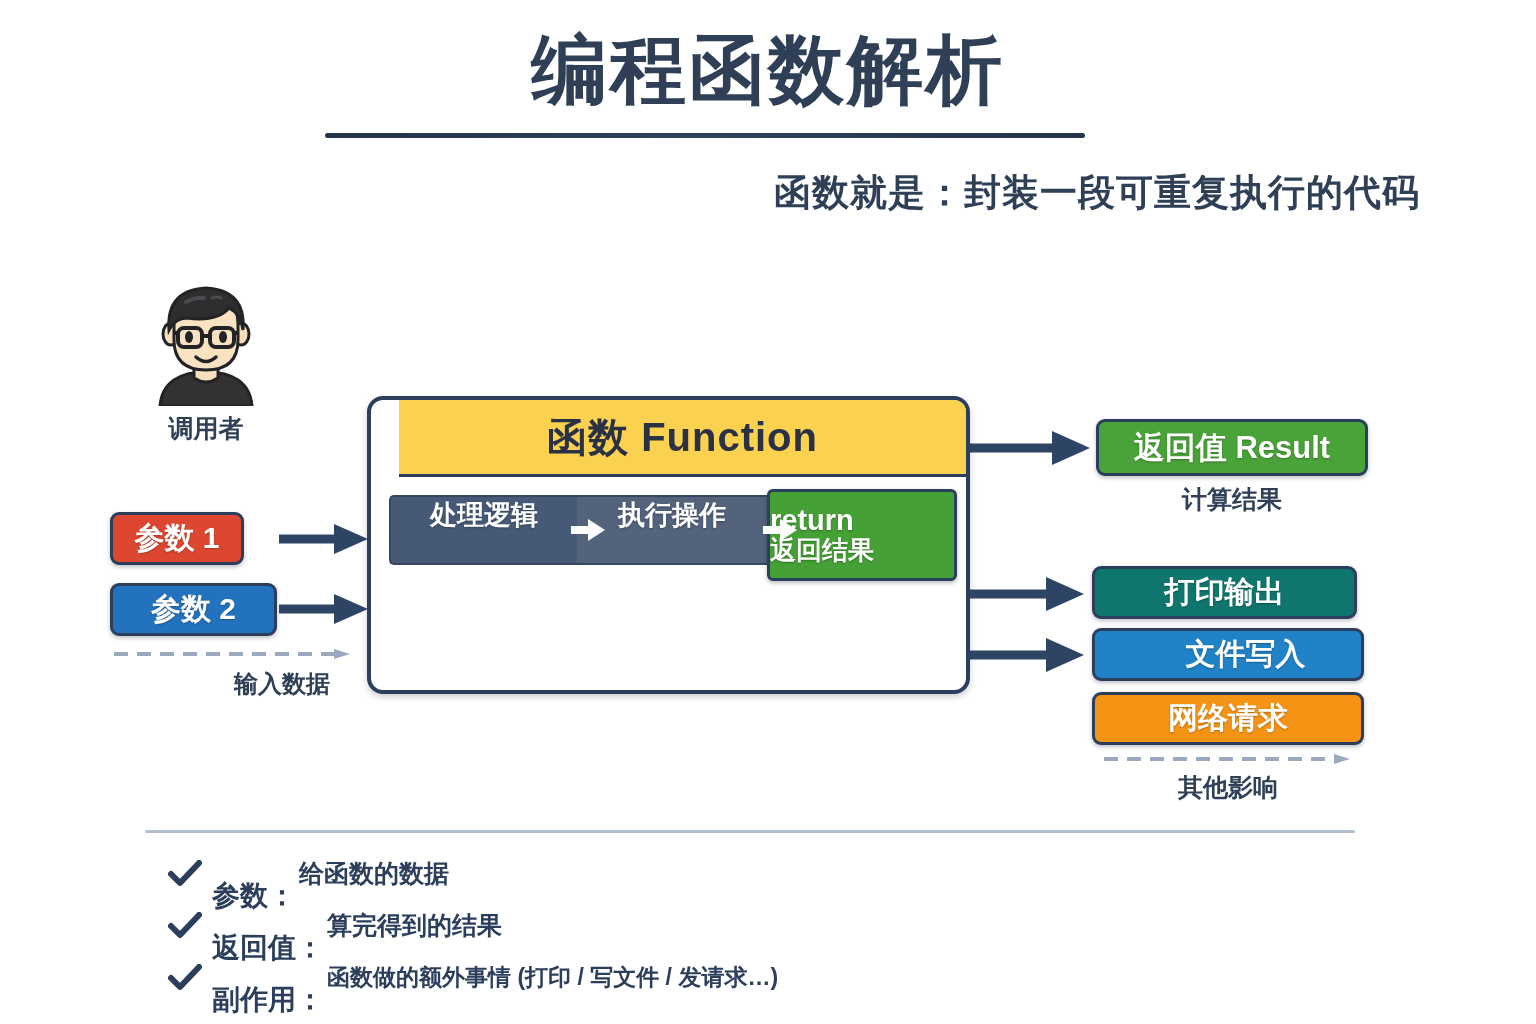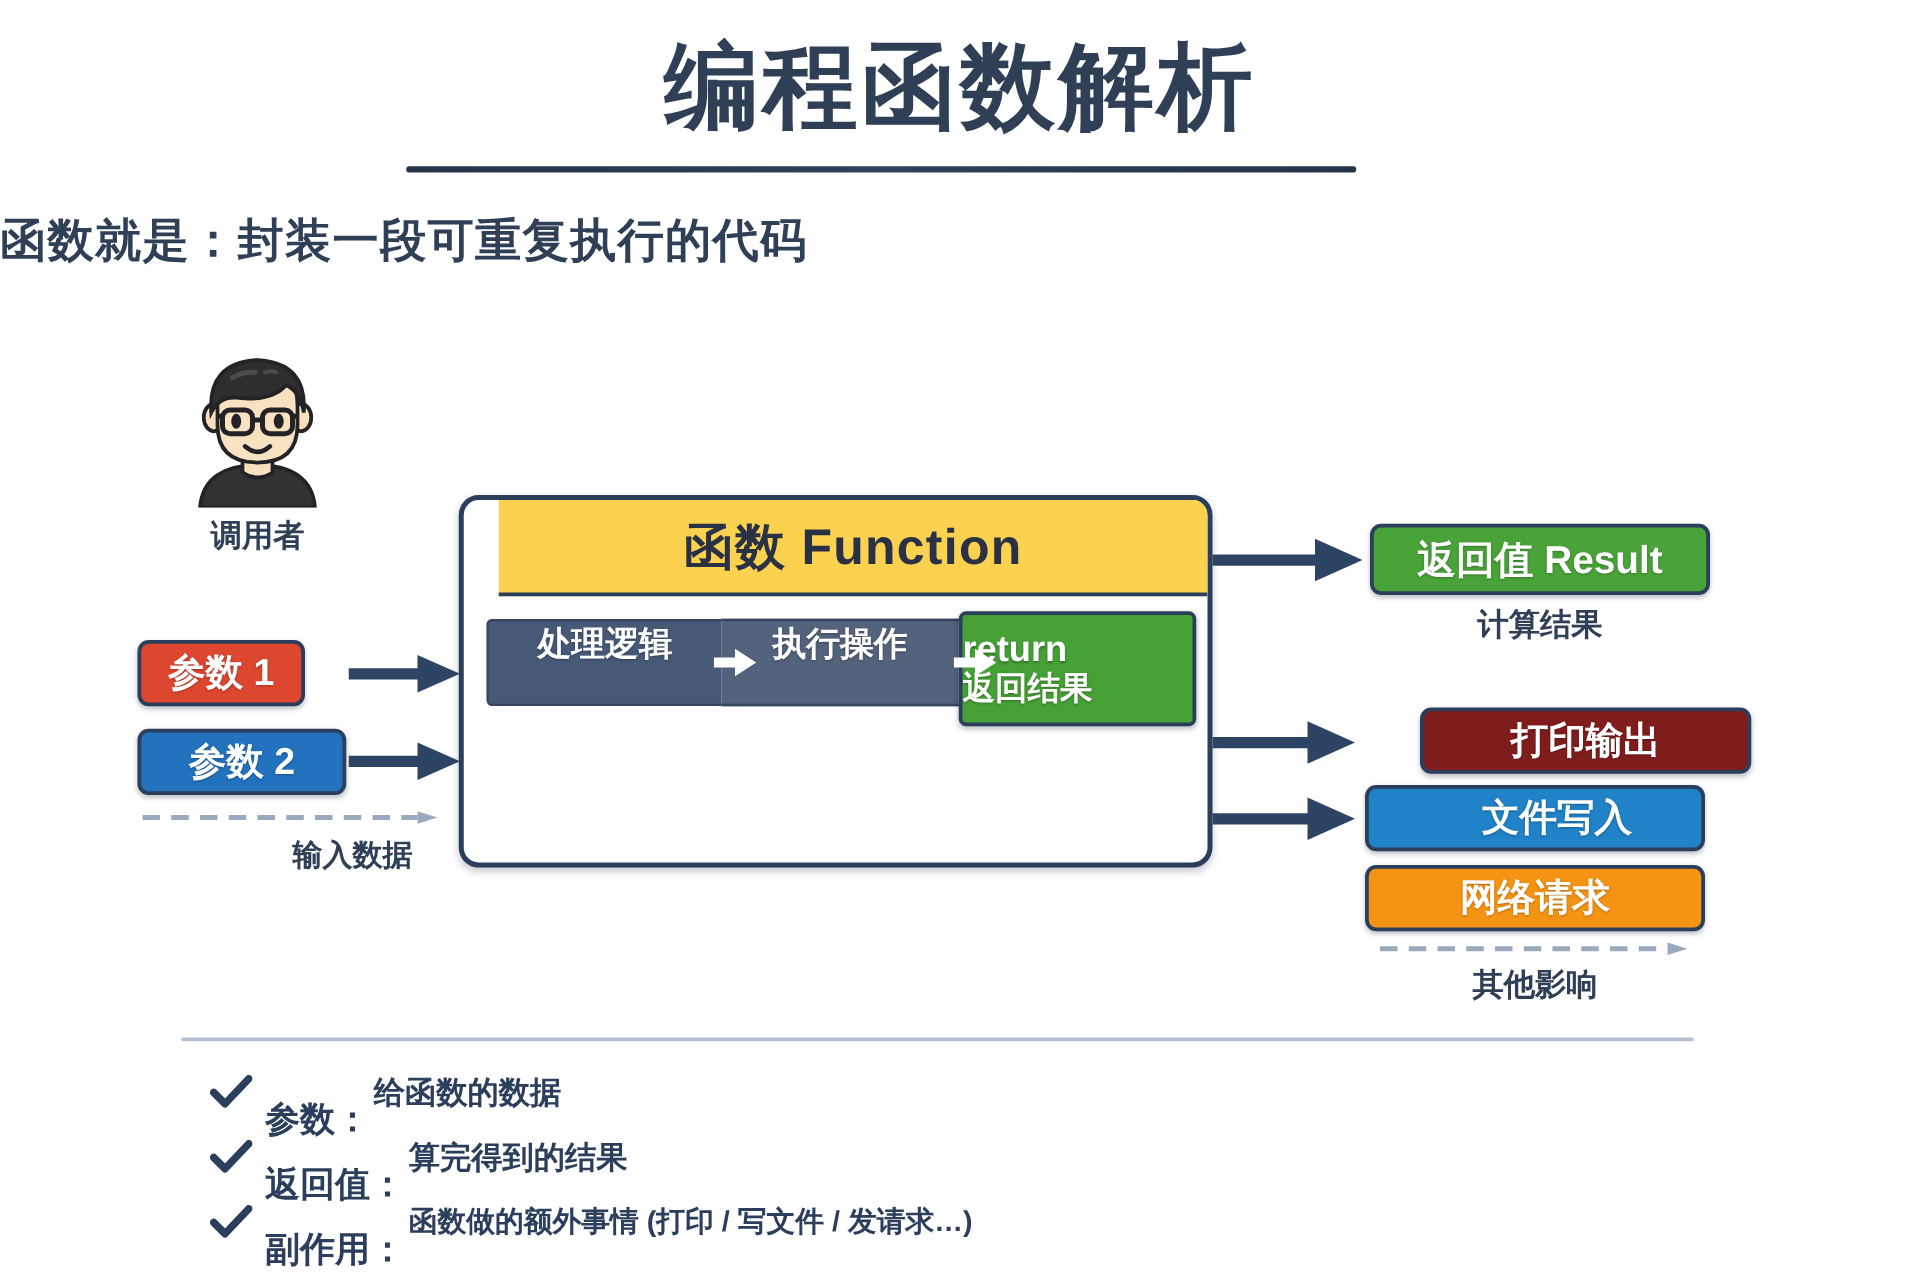--- a/index.html
+++ b/index.html
@@ -37,21 +37,21 @@
     width: 760px;
     height: 5px;
     background: linear-gradient(to right,#243449,#2f4259 50%,#243449);
     border-radius: 3px;
   }
   #subtitle {
     position: absolute;
     top: 168px;
     left: 0;
     width: 1420px;
-    text-align: left;
+    text-align: right;
     font-size: 37px;
     font-weight: bold;
     color: #2e3f56;
     letter-spacing: 1px;
   }
 
   
   #caller {
     position: absolute;
     left: 136px;
@@ -191,21 +191,21 @@
   #pipe-arrow-1 { left: 200px; }
   #pipe-arrow-2 { left: 392px; }
 
   
   #result-box { left:1096px; top:419px; width:272px; height:57px; background:#49a338; font-size:31px; }
   #result-caption {
     position:absolute; left:1096px; top:483px; width:272px; text-align:center;
     font-size:25px; font-weight:bold; color:#2e3f56;
   }
 
-  #effect-print { left:1092px; top:566px; width:265px; height:53px; background:#7f1d1d; font-size:30px;margin-left:44px; }
+  #effect-print { left:1092px; top:566px; width:265px; height:53px; background:#0f766e; font-size:30px; }
   #effect-file  { left:1092px; top:628px; width:272px; height:53px; background:#2082c7; font-size:30px;padding-left:35px; }
   #effect-net   { left:1092px; top:692px; width:272px; height:53px; background:#f59414; font-size:30px; }
 
   #effects-dashed {
     position:absolute; left:1102px; top:753px; width:250px; height:12px;
   }
   #effects-caption {
     position:absolute; left:1092px; top:771px; width:272px; text-align:center;
     font-size:25px; font-weight:bold; color:#2e3f56;
   }

